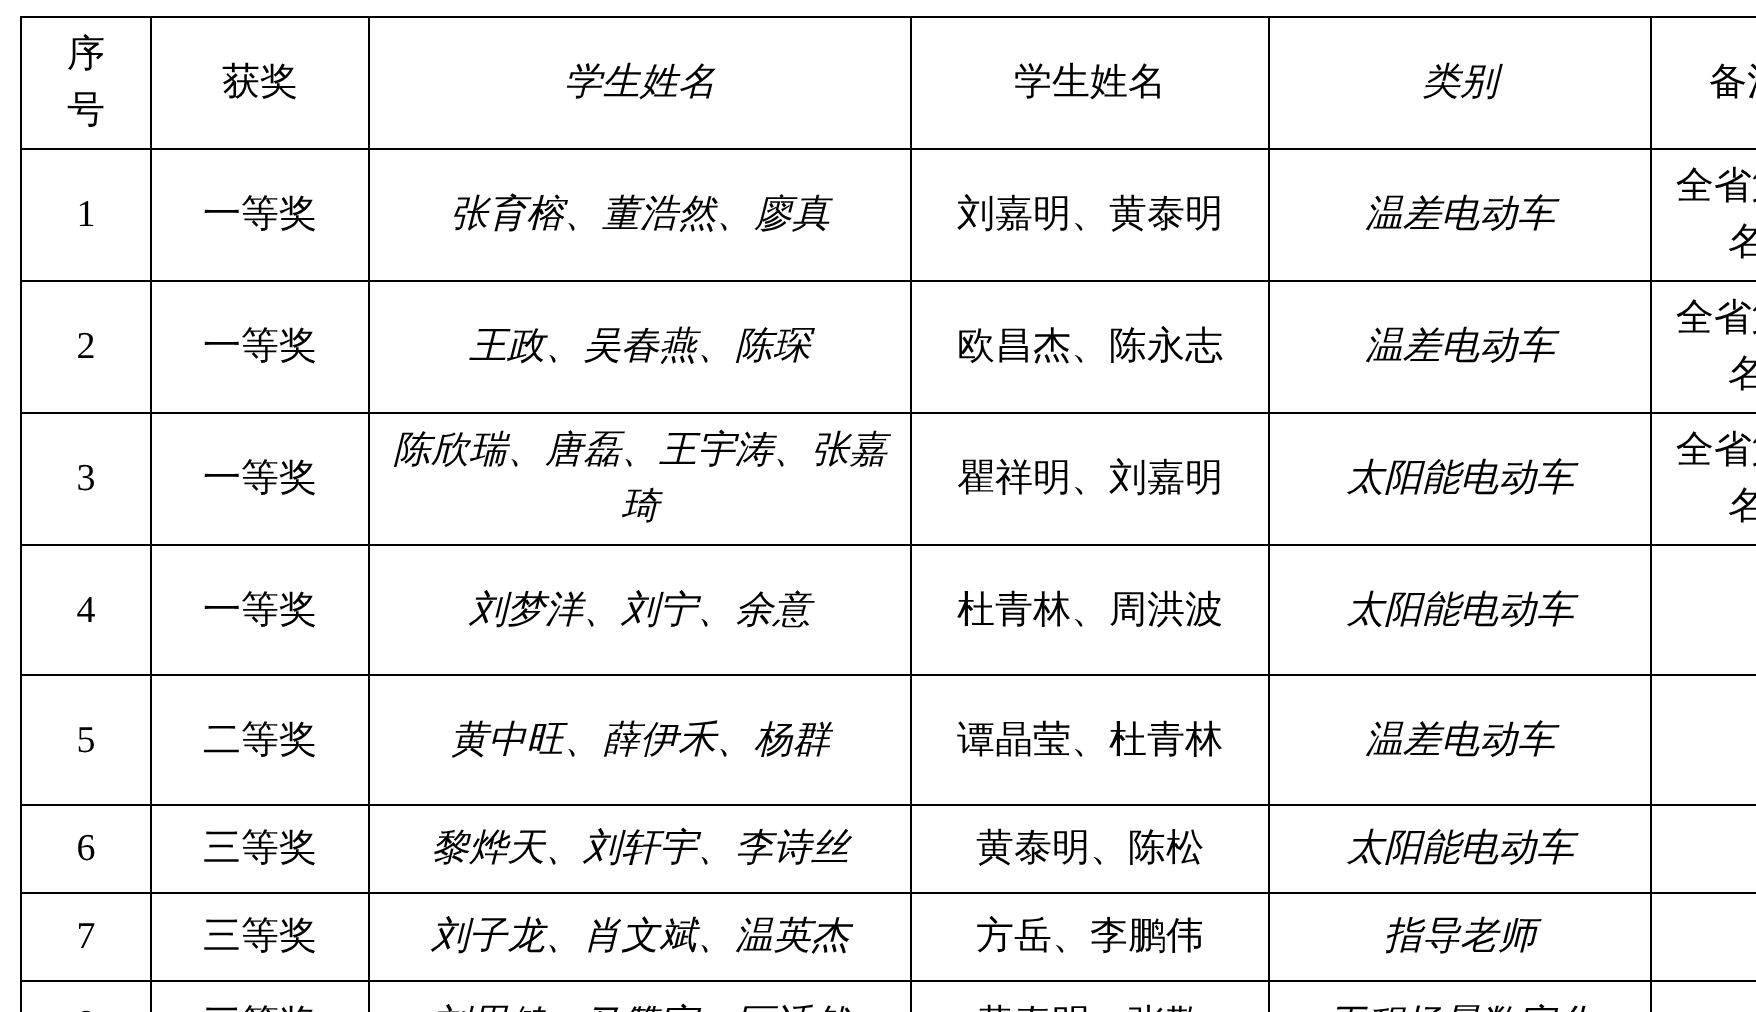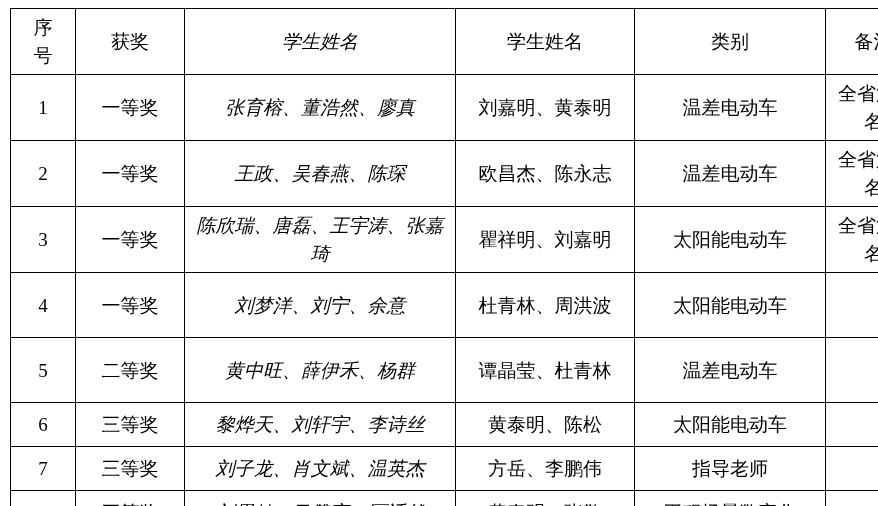--- a/index.html
+++ b/index.html
@@ -40,21 +40,21 @@
   }
   thead td {
     height: 46px;
     padding-top: 2px;
     padding-bottom: 2px;
   }
   .col-idx   { width: 56px; }
   .col-award { width: 100px; }
   .col-stud  { width: 262px; font-style: italic; }
   .col-teach { width: 170px; }
-  .col-cat   { width: 182px; }
+  .col-cat   { width: 182px; font-style: italic; }
   .col-note  { width: 87px; }
 
   .hdr-idx {
     line-height: 1.15;
     font-size: 19px;
   }
   .hdr-idx span { display: block; }
 
   tbody tr.tall td { height: 54px; }
   tbody tr.short td { height: 33px; }

